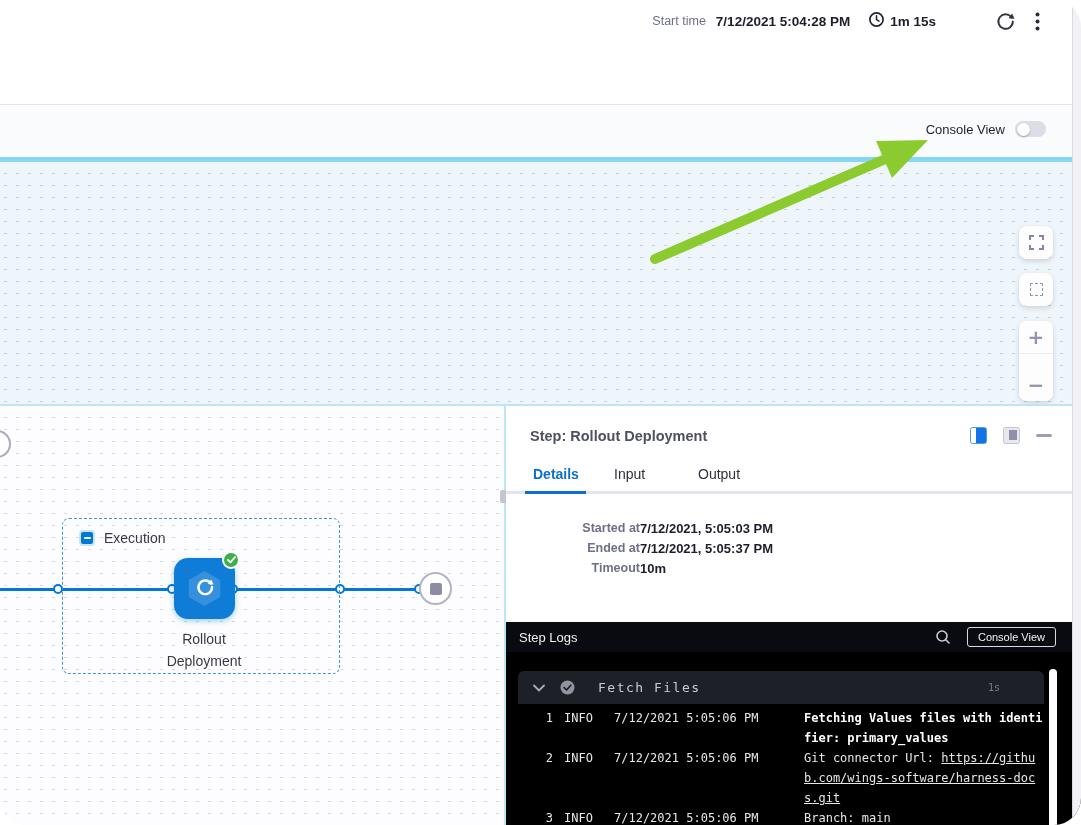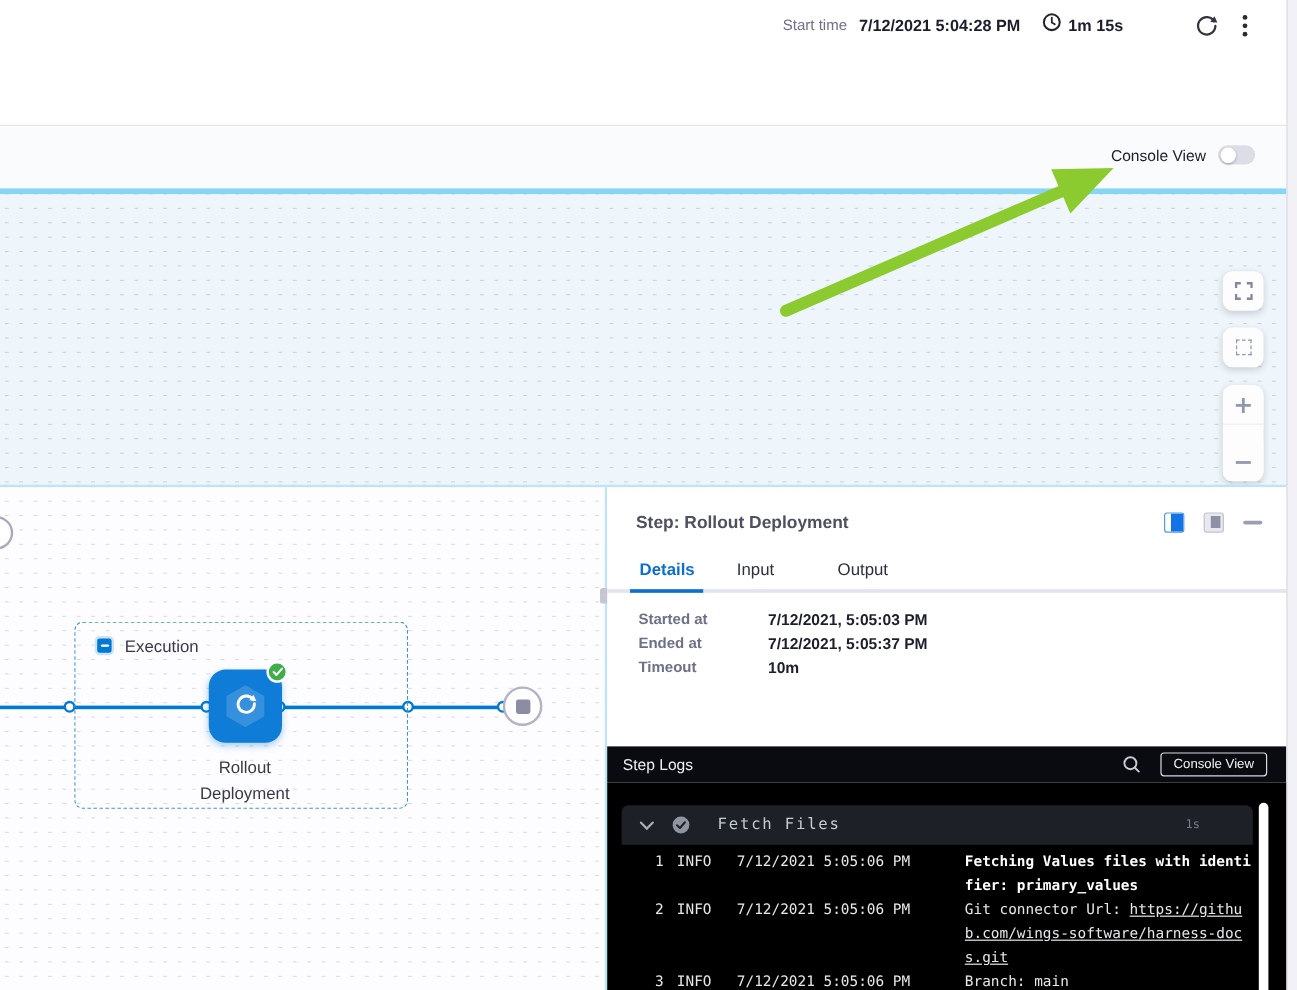--- a/index.html
+++ b/index.html
@@ -1,17 +1,17 @@
 <!DOCTYPE html>
 <html><head>
 <meta charset="utf-8">
 <style>
   * { margin:0; padding:0; box-sizing:border-box; }
   html,body { width:1081px; height:825px; background:#fff; font-family:"Liberation Sans", sans-serif; overflow:hidden; }
-  #app { position:relative; width:1081px; height:825px; background:#fff; overflow:hidden; }
+  #app { position:relative; width:1081px; height:825px; background:#fff; overflow:hidden;border-radius:27px; }
 
   
   .top-header { position:absolute; left:0; top:0; width:1072px; height:105px; background:#fff; border-bottom:1px solid #e2e3ec; }
   .header-right { position:absolute; right:32px; top:10px; display:flex; align-items:center; height:22px; }
   .start-time-label { color:#6d7086; font-size:12.5px; margin-right:10px; }
   .start-time-value { color:#1d1e2c; font-size:13.5px; font-weight:bold; margin-right:18px; }
   .elapsed-wrap { display:flex; align-items:center; margin-right:60px; }
   .elapsed-value { color:#1d1e2c; font-size:13.5px; font-weight:bold; margin-left:5px; }
   .icon-btn { background:none; border:none; cursor:pointer; display:flex; align-items:center; justify-content:center; padding:0; }
   .refresh-btn { margin-right:20px; }
@@ -78,21 +78,21 @@
   .layout-icon-2 .inner { position:absolute; right:2px; top:2px; width:8px; height:10px; background:#8f90a6; }
   .panel-minimize { width:16px; height:3px; background:#9b9db2; border-radius:1.5px; margin-left:16px; cursor:pointer; }
 
   .tabs-row { position:absolute; left:0; top:60px; width:100%; height:32px; }
   .tab { position:absolute; top:0; font-size:14px; color:#2e2f3d; cursor:pointer; background:none; border:none; font-family:inherit; }
   .tab.active { color:#0b6fce; font-weight:bold; }
   .tab-details { left:27px; } .tab-input { left:108px; } .tab-output { left:176px;margin-left:16px; }
   .tabs-divider { position:absolute; left:0; top:85px; width:100%; height:3px; background:#e2e4ee; }
   .tab-underline { position:absolute; left:19px; top:85px; width:61px; height:3px; background:#0b6fce; z-index:2; }
 
-  .details-grid { position:absolute; left:26px; top:100px; }
+  .details-grid { position:absolute; left:26px; top:112px;text-align:right; }
   .drow { display:flex; height:20px; align-items:center; }
   .dlabel { width:108px; color:#6d7086; font-size:12.5px; font-weight:bold; }
   .dvalue { color:#1d1e2c; font-size:13px; font-weight:bold; }
 
   
   .logs-bar { position:absolute; left:0; top:216px; width:566px; height:30px; background:#0a0b10; display:flex; align-items:center; }
   .logs-title { color:#f0f0f3; font-size:13px; margin-left:13px; }
   .logs-bar-right { margin-left:auto; display:flex; align-items:center; margin-right:16px; }
   .log-search-btn { background:none; border:none; cursor:pointer; margin-right:16px; display:flex; }
   .console-view-btn { background:transparent; color:#f2f2f5; font-size:11px; font-family:inherit; border:1px solid #d8d8e2; border-radius:3px; padding:3px 10px; cursor:pointer; }

